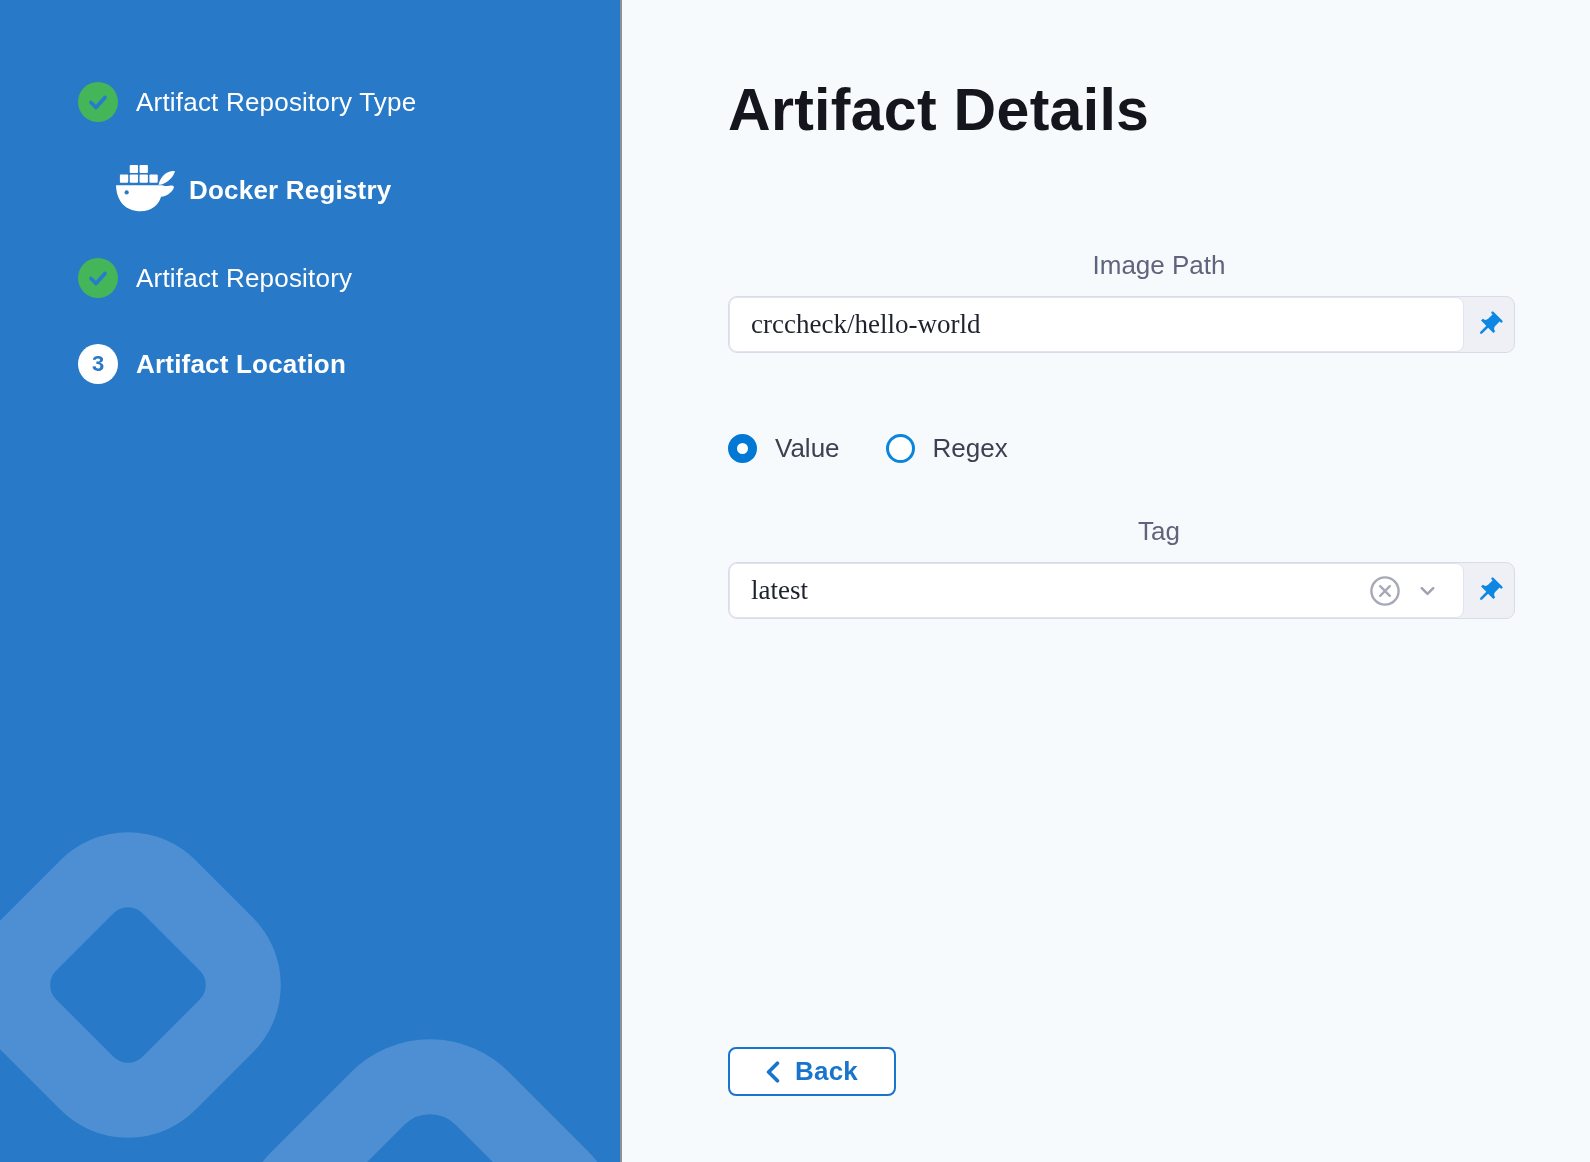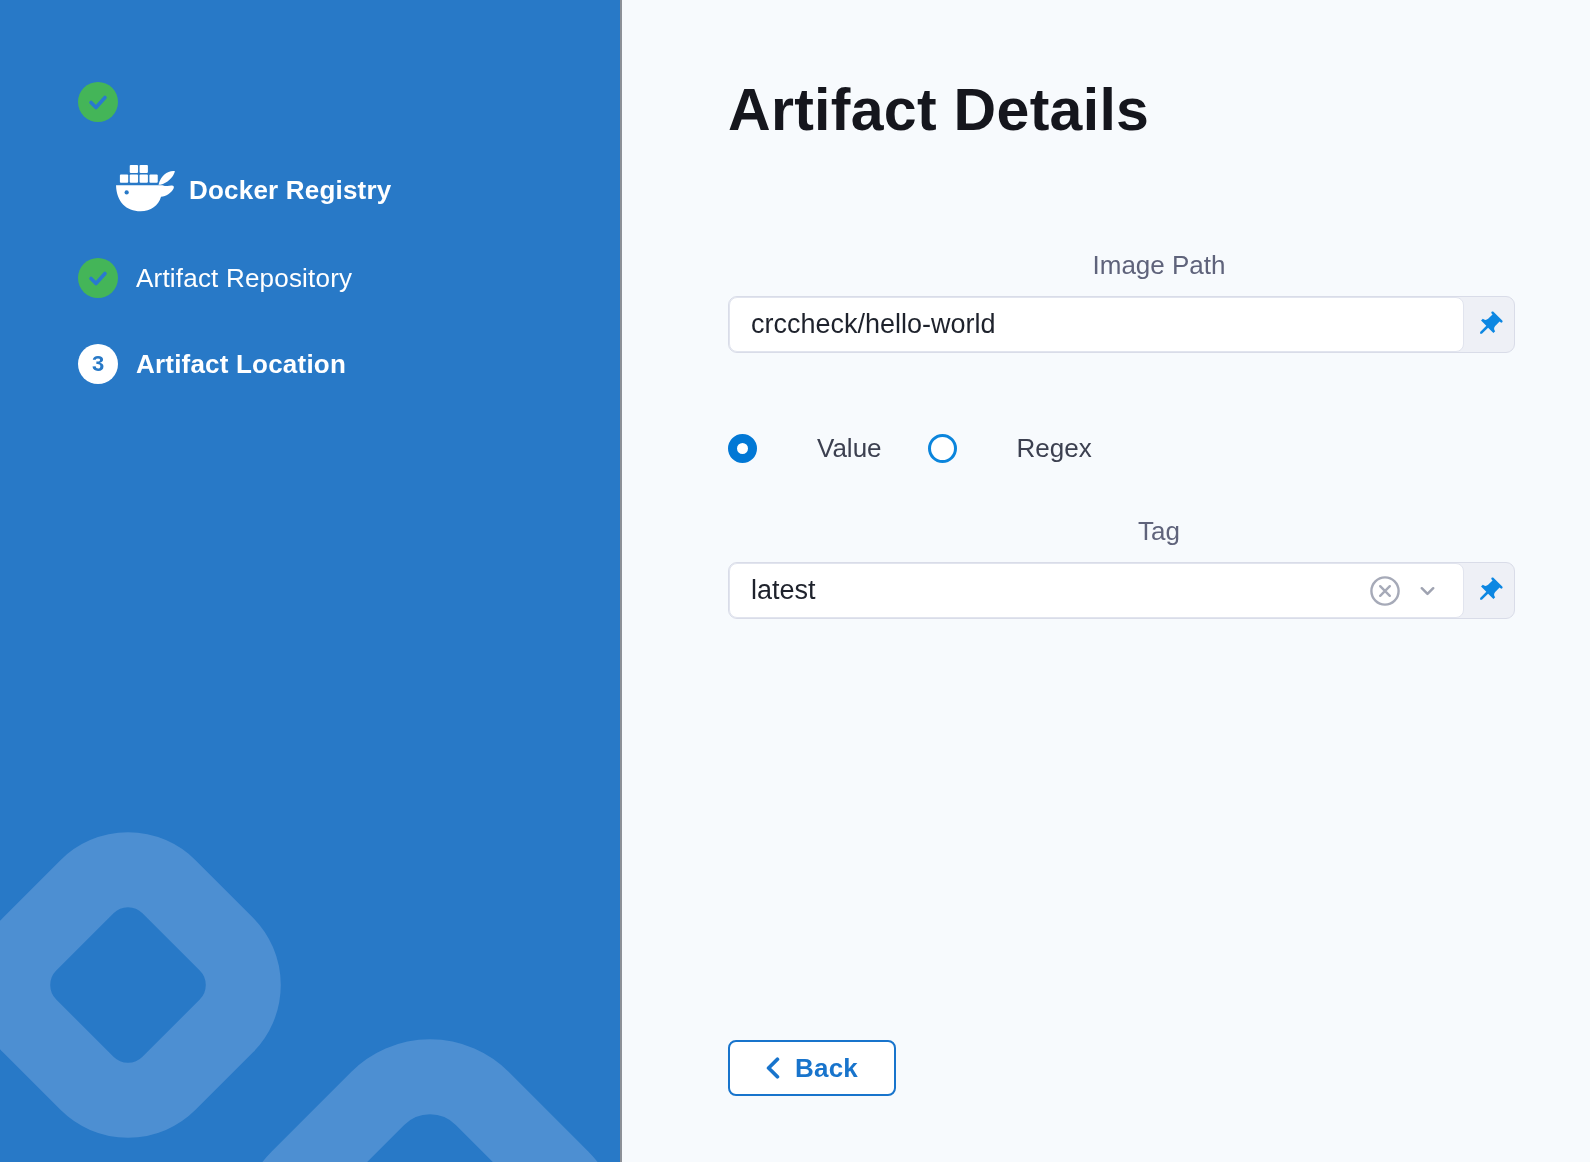--- a/index.html
+++ b/index.html
@@ -123,21 +123,21 @@
     border-radius: 8px;
     padding: 0 16px 0 21px;
     min-width: 0;
   }
   .text-input {
     flex: 1;
     min-width: 0;
     border: none;
     outline: none;
     background: transparent;
-    font-family: Liberation Sans, sans-serif;
+    font-family: Liberation Serif, serif;
     font-size: 27px;
     color: #1e222c;
   }
   .field-icon-btn {
     display: flex;
     align-items: center;
     justify-content: center;
     cursor: pointer;
     flex-shrink: 0;
   }
@@ -165,31 +165,31 @@
     cursor: pointer;
   }
   .radio-circle {
     width: 29px; height: 29px;
     border-radius: 50%;
     background: #ffffff;
     flex-shrink: 0;
   }
   .radio-circle.selected { border: 9px solid #0278d5; }
   .radio-circle.unselected { border: 3px solid #0b85dc; }
-  .radio-label { font-size: 26px; color: #3c4050; margin-left: 42px; }
+  .radio-label { font-size: 26px; color: #3c4050; }
 
   .footer {
     position: absolute;
     left: 106px;
     bottom: 66px;
     display: flex;
     gap: 31px;
   }
   .btn {
-    height: 56px;
+    height: 49px;
     border-radius: 8px;
     font-family: "Liberation Sans", sans-serif;
     font-size: 26px;
     font-weight: 700;
     display: flex;
     align-items: center;
     justify-content: center;
     gap: 15px;
     cursor: pointer;
     letter-spacing: 0.2px;
@@ -219,20 +219,21 @@
       <rect x="300" y="338" width="260" height="260" rx="74" transform="rotate(45 430 468)"></rect>
     </g>
   </svg>
 
   <div class="step-row first">
     <div class="step-badge badge-complete">
       <svg width="24" height="24" viewBox="0 0 24 24">
         <path d="M5 12.5 L10 17.5 L19 7.5" stroke="#2979d0" stroke-width="3.6" fill="none" stroke-linecap="round" stroke-linejoin="round"></path>
       </svg>
     </div>
+    <span class="step-label">Artifact Repository Type</span>
   </div>
 
   <div class="substep-row">
     <svg class="docker-icon" viewBox="0 0 64 58">
       <g fill="#ffffff">
         <rect x="6" y="13" width="8.6" height="8.4" rx="1"></rect>
         <rect x="16.2" y="13" width="8.6" height="8.4" rx="1"></rect>
         <rect x="26.4" y="13" width="8.6" height="8.4" rx="1"></rect>
         <rect x="36.6" y="13" width="8.6" height="8.4" rx="1"></rect>
         <rect x="16.2" y="3" width="8.6" height="8.4" rx="1"></rect>

